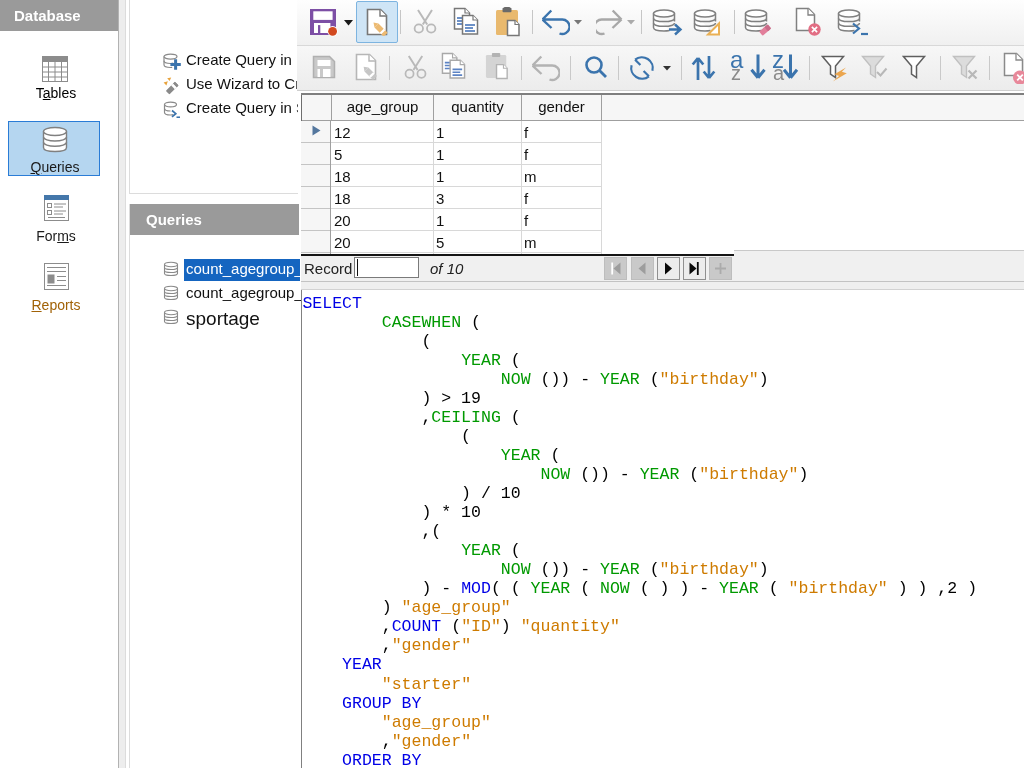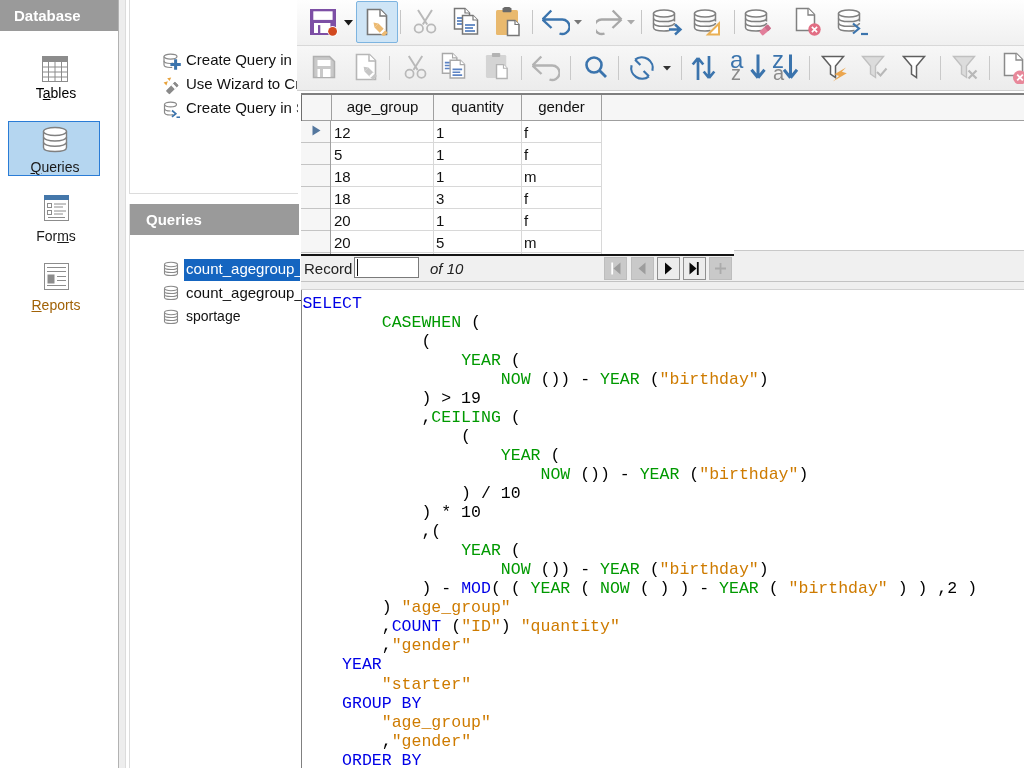--- a/index.html
+++ b/index.html
@@ -126,21 +126,21 @@
       <span style="position:absolute;left:56px;top:2px;font-size:15px;color:#111;white-space:nowrap;">count_agegroup_g…</span>
     </div>
     <div style="position:relative;height:24px;">
       <span style="position:absolute;left:33px;top:3px;">
             <svg width="16" height="16" viewBox="0 0 16 16">
         <path d="M1.5 3.5v9c0 1.3 2.9 2 6.5 2s6.5-.7 6.5-2v-9" fill="#fff" stroke="#8a8a8a" stroke-width="1.1"></path>
         <ellipse cx="8" cy="3.5" rx="6.5" ry="2.2" fill="#fff" stroke="#8a8a8a" stroke-width="1.1"></ellipse>
         <path d="M1.5 6.5c0 1.2 2.9 2 6.5 2s6.5-.8 6.5-2 M1.5 9.5c0 1.2 2.9 2 6.5 2s6.5-.8 6.5-2" fill="none" stroke="#8a8a8a" stroke-width="1.1"></path>
       </svg>
           </span>
-      <span style="position:absolute;left:56px;top:2px;font-size:14px;color:#111;white-space:nowrap;">sportage</span>
+      <span style="position:absolute;left:56px;top:2px;font-size:19px;color:#111;white-space:nowrap;">sportage</span>
     </div>
   </div>
 </div>
 
 <div id="tb1" class="abs" style="left:297px;top:0;width:727px;height:45px;background:linear-gradient(#fefefe,#f0f0f0);border-bottom:1px solid #d8d8d8;">
 
   <span class="abs" style="left:13px;top:9px;">
         <svg width="28" height="28" viewBox="0 0 28 28">
     <rect x="0" y="0" width="26" height="26" fill="#7d4fa5"></rect>
     <rect x="3.3" y="2.3" width="19.3" height="8.6" fill="#fff"></rect>

